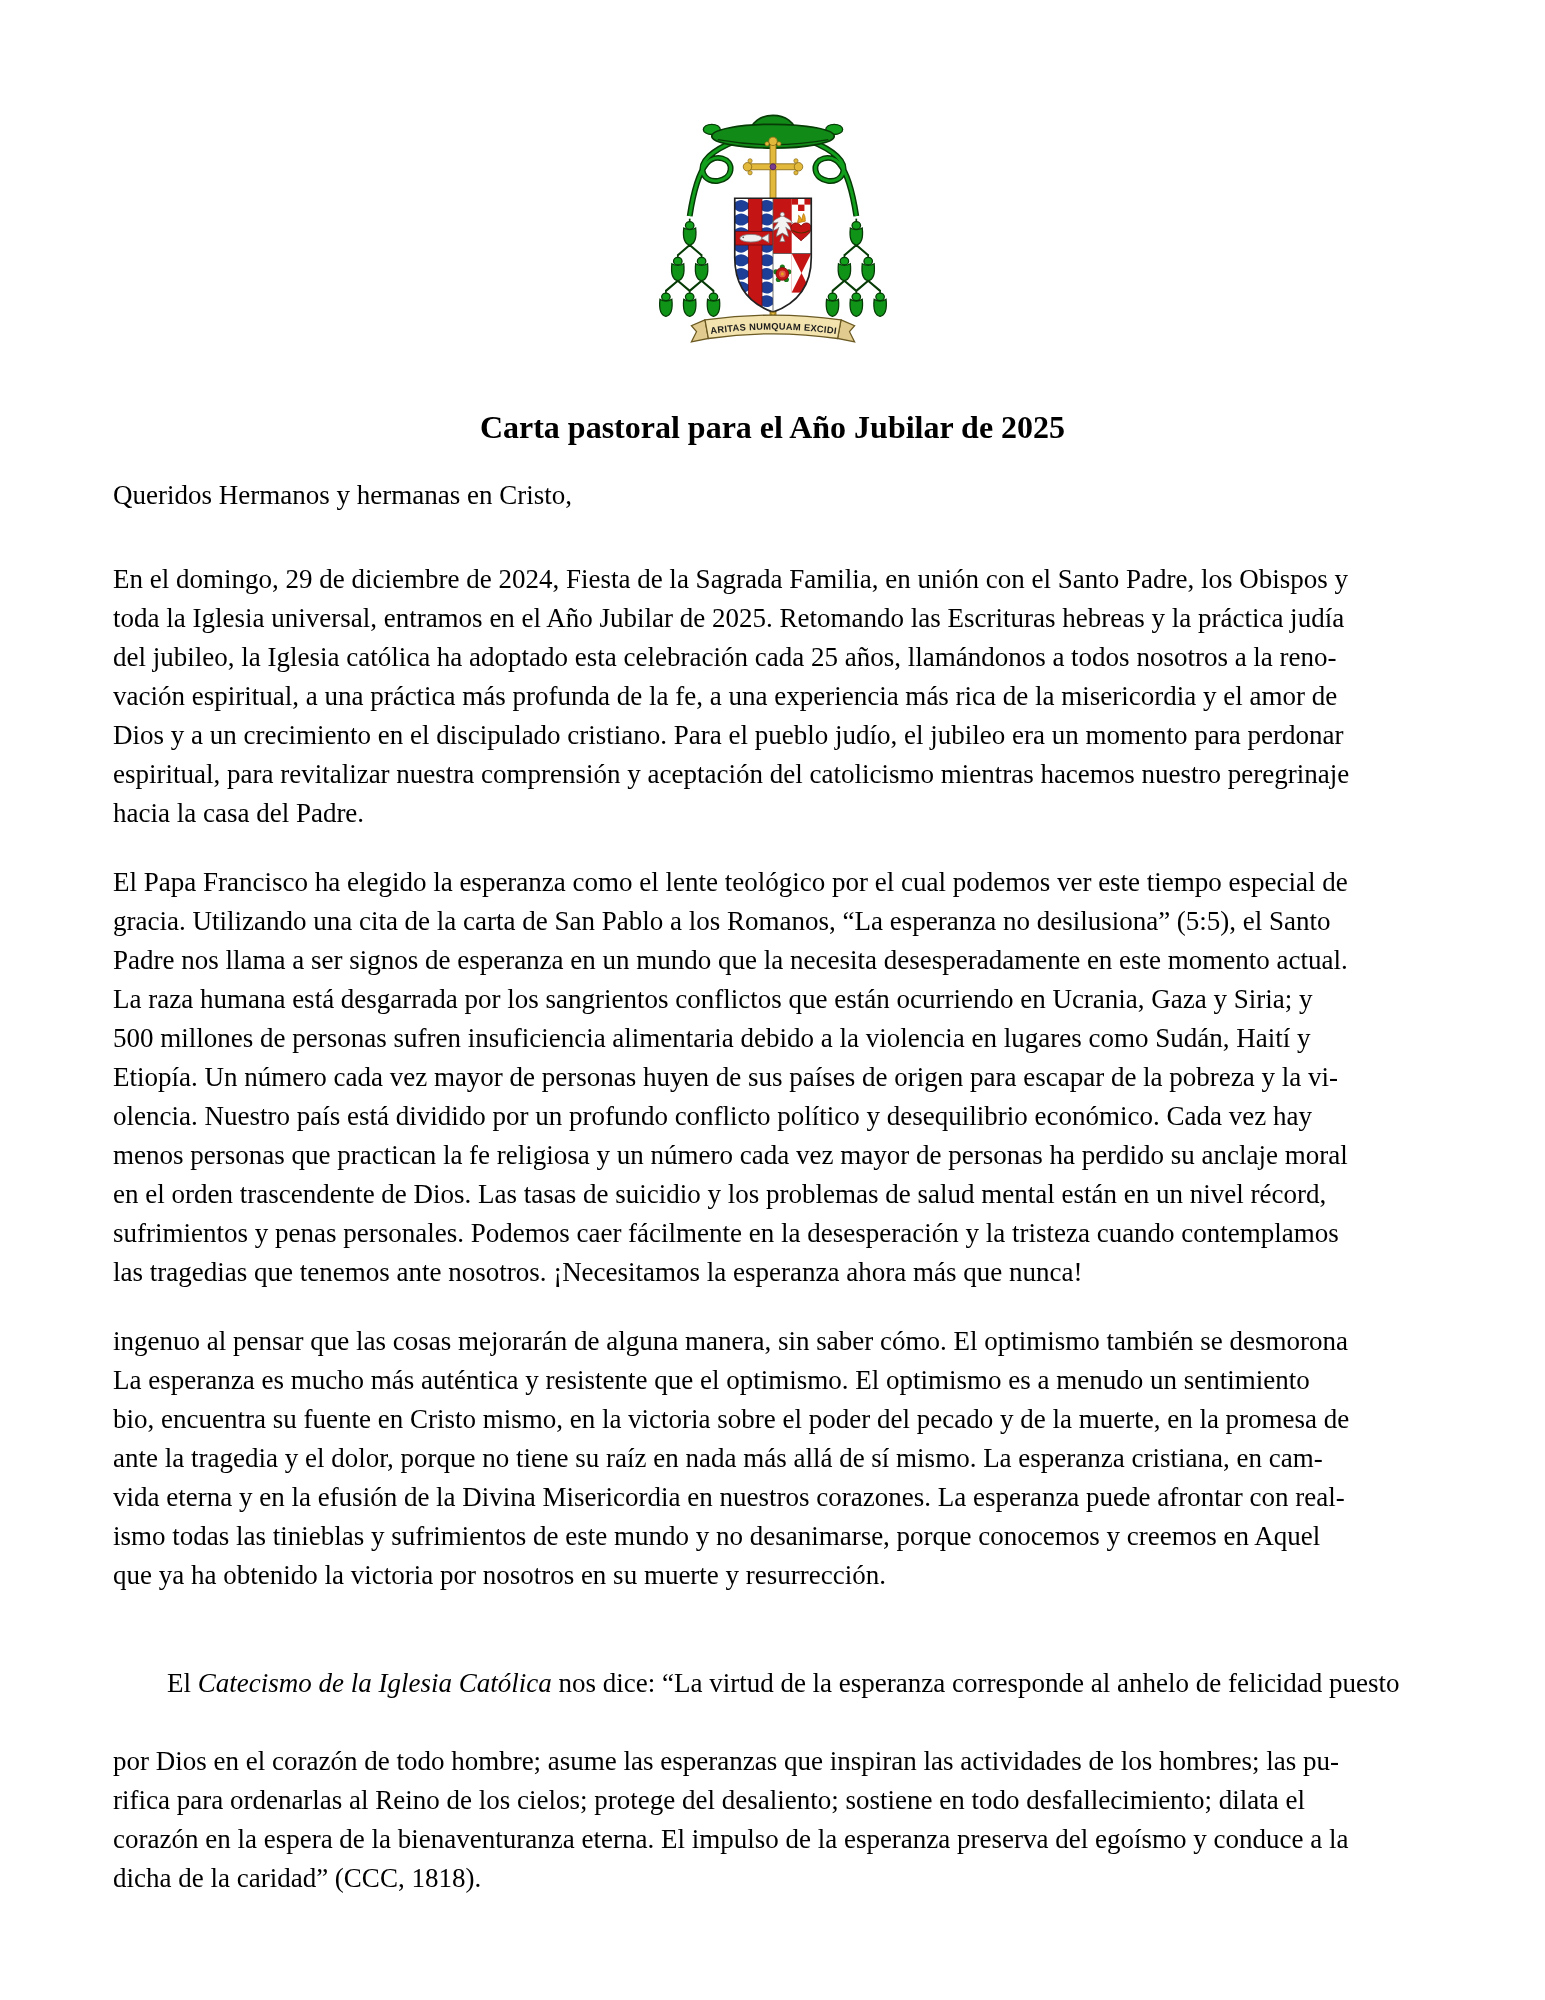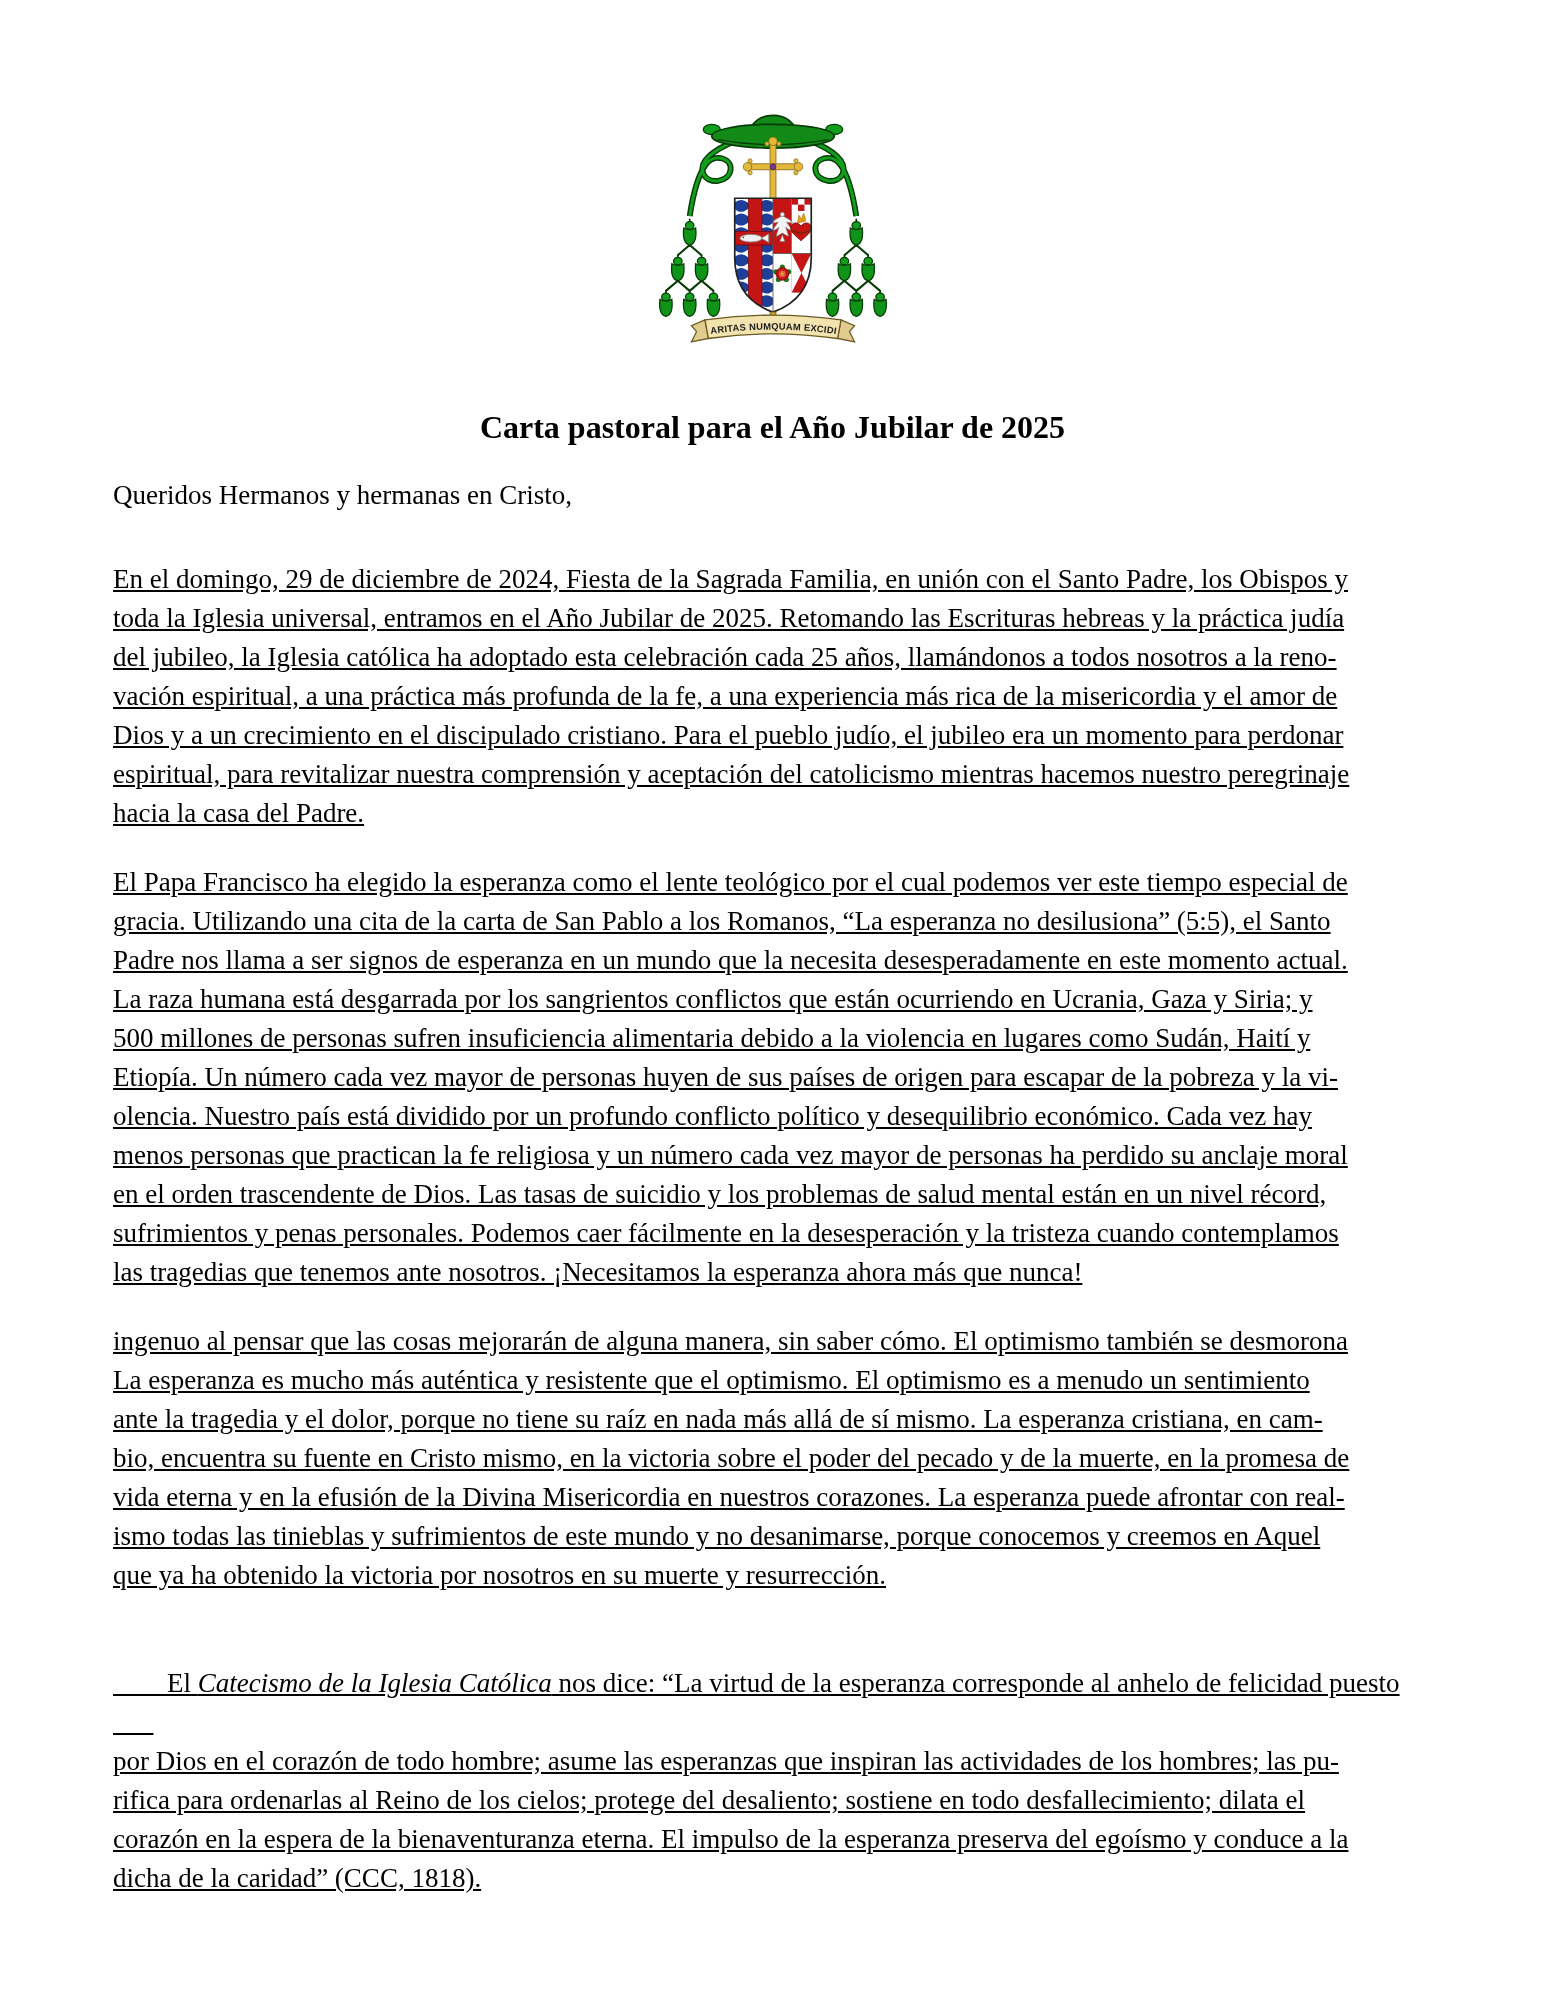--- a/index.html
+++ b/index.html
@@ -34,21 +34,21 @@
   }
   .content {
     position: absolute;
     left: 113px;
     top: 476px;
     width: 1332px;
     font-size: 27px;
     line-height: 39px;
   }
   .salutation { margin: 0 0 45px 0; }
-  .para { margin: 0 0 30px 0; text-decoration: underline; }
+  .para { margin: 0 0 30px 0; }
   .line { white-space: pre; }
   .italic { font-style: italic; }
 </style>
 </head>
 <body>
 
 <div class="page">
 
   <svg class="crest" viewBox="0 0 280 340" width="238" height="289">
     <defs>
@@ -212,22 +212,22 @@
         <div class="line">olencia. Nuestro país está dividido por un profundo conflicto político y desequilibrio económico. Cada vez hay</div>
         <div class="line">menos personas que practican la fe religiosa y un número cada vez mayor de personas ha perdido su anclaje moral</div>
         <div class="line">en el orden trascendente de Dios. Las tasas de suicidio y los problemas de salud mental están en un nivel récord,</div>
         <div class="line">sufrimientos y penas personales. Podemos caer fácilmente en la desesperación y la tristeza cuando contemplamos</div>
         <div class="line">las tragedias que tenemos ante nosotros. ¡Necesitamos la esperanza ahora más que nunca!</div>
       </div>
 
     <div class="para">
         <div class="line">ingenuo al pensar que las cosas mejorarán de alguna manera, sin saber cómo. El optimismo también se desmorona</div>
         <div class="line">La esperanza es mucho más auténtica y resistente que el optimismo. El optimismo es a menudo un sentimiento</div>
+        <div class="line">bio, encuentra su fuente en Cristo mismo, en la victoria sobre el poder del pecado y de la muerte, en la promesa de</div>
         <div class="line">ante la tragedia y el dolor, porque no tiene su raíz en nada más allá de sí mismo. La esperanza cristiana, en cam-</div>
-        <div class="line">bio, encuentra su fuente en Cristo mismo, en la victoria sobre el poder del pecado y de la muerte, en la promesa de</div>
         <div class="line">vida eterna y en la efusión de la Divina Misericordia en nuestros corazones. La esperanza puede afrontar con real-</div>
         <div class="line">ismo todas las tinieblas y sufrimientos de este mundo y no desanimarse, porque conocemos y creemos en Aquel</div>
         <div class="line">que ya ha obtenido la victoria por nosotros en su muerte y resurrección.</div>
       </div>
 
     <div class="para">
       <div class="line">
         <span>El </span><span class="italic">Catecismo de la Iglesia Católica</span><span> nos dice: “La virtud de la esperanza corresponde al anhelo de felicidad puesto</span>
       </div>
       <div>

